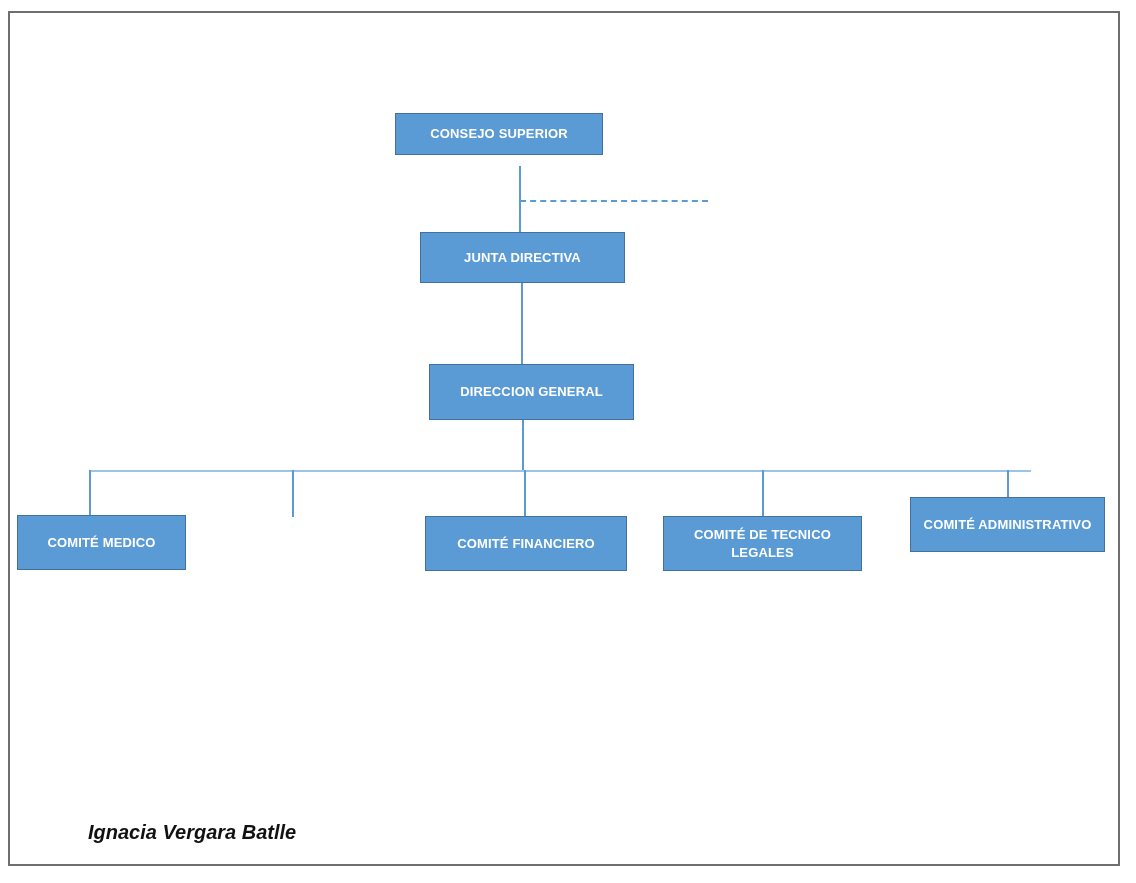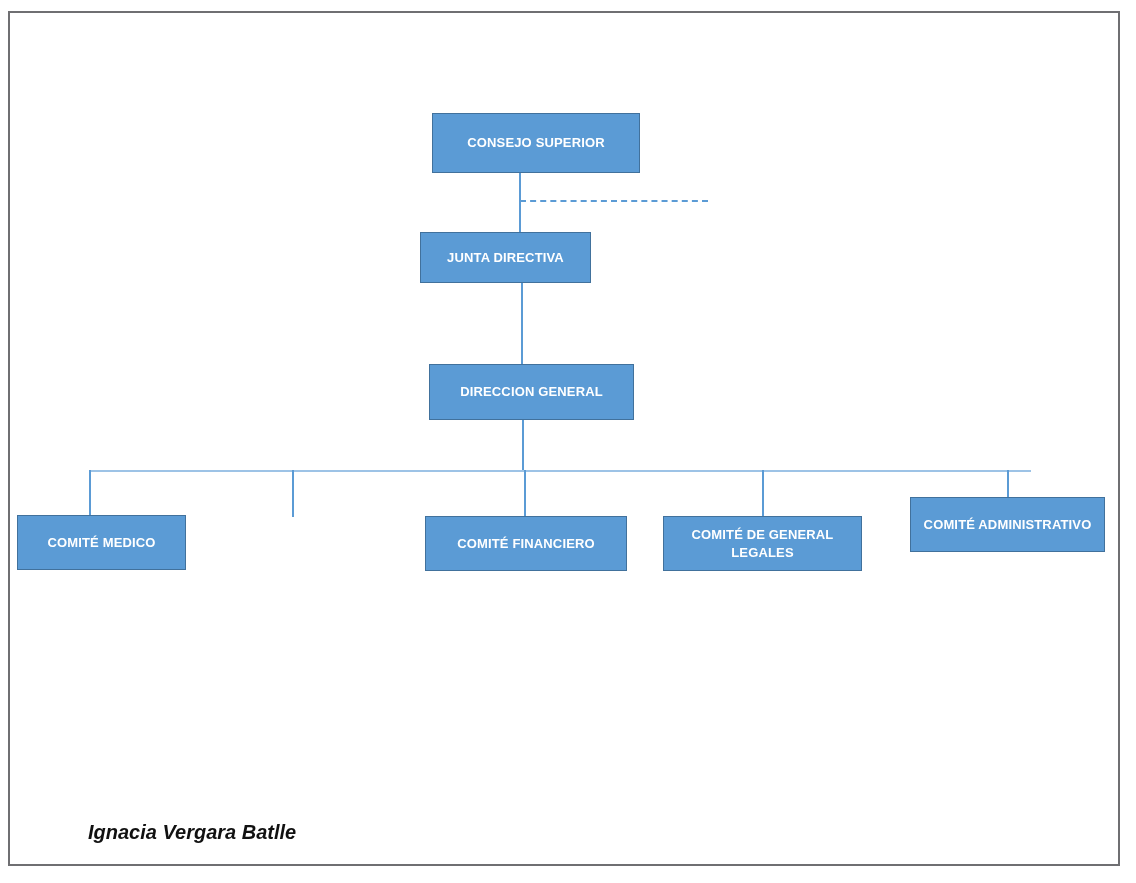--- a/index.html
+++ b/index.html
@@ -93,44 +93,44 @@
 
   <div class="conn h pale" style="left:89px; top:470px; width:433px;"></div>
   <div class="conn h pale" style="left:522px; top:470px; width:509px;"></div>
 
   <div class="conn v" style="left:89px; top:470px; height:47px;"></div>
   <div class="conn v" style="left:292px; top:470px; height:47px;"></div>
   <div class="conn v" style="left:524px; top:470px; height:47px;"></div>
   <div class="conn v" style="left:762px; top:470px; height:47px;"></div>
   <div class="conn v" style="left:1007px; top:470px; height:50px;"></div>
 
-  <div class="node" style="left:432px; top:113px; width:208px; height:60px;">
+  <div class="node" style="left:395px; top:113px; width:208px; height:42px;">
     <span class="label">CONSEJO SUPERIOR</span>
   </div>
 
 
-  <div class="node" style="left:420px; top:232px; width:171px; height:51px;">
+  <div class="node" style="left:420px; top:232px; width:205px; height:51px;">
     <span class="label">JUNTA DIRECTIVA</span>
   </div>
 
   <div class="node" style="left:429px; top:364px; width:205px; height:56px;">
     <span class="label">DIRECCION GENERAL</span>
   </div>
 
   <div class="node" style="left:17px; top:515px; width:169px; height:55px;">
     <span class="label">COMITÉ MEDICO</span>
   </div>
 
 
   <div class="node" style="left:425px; top:516px; width:202px; height:55px;">
     <span class="label">COMITÉ FINANCIERO</span>
   </div>
 
   <div class="node" style="left:663px; top:516px; width:199px; height:55px;">
-    <span class="label">COMITÉ DE GENERAL LEGALES</span>
+    <span class="label">COMITÉ DE TECNICO LEGALES</span>
   </div>
 
   <div class="node" style="left:910px; top:497px; width:195px; height:55px;">
     <span class="label">COMITÉ ADMINISTRATIVO</span>
   </div>
 
   <div id="signature" style="left:88px; top:821px;">Ignacia Vergara Batlle</div>
 
 </div>
 

